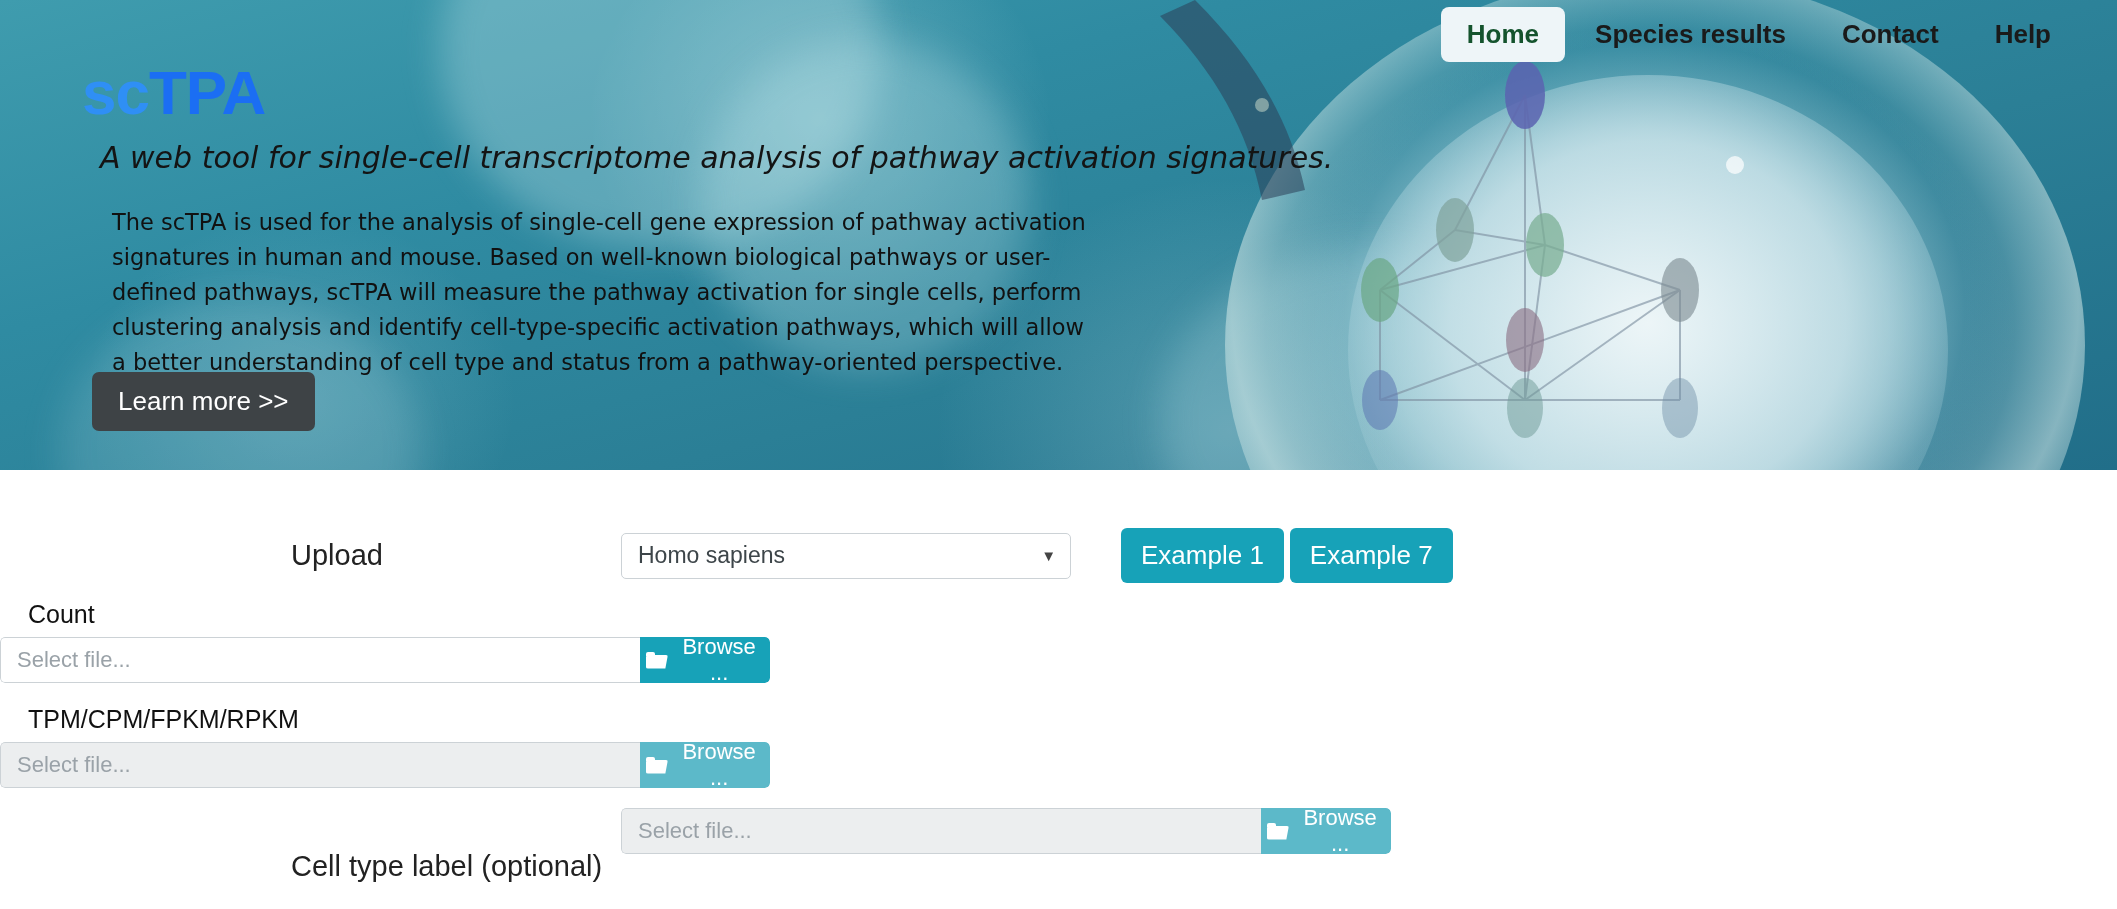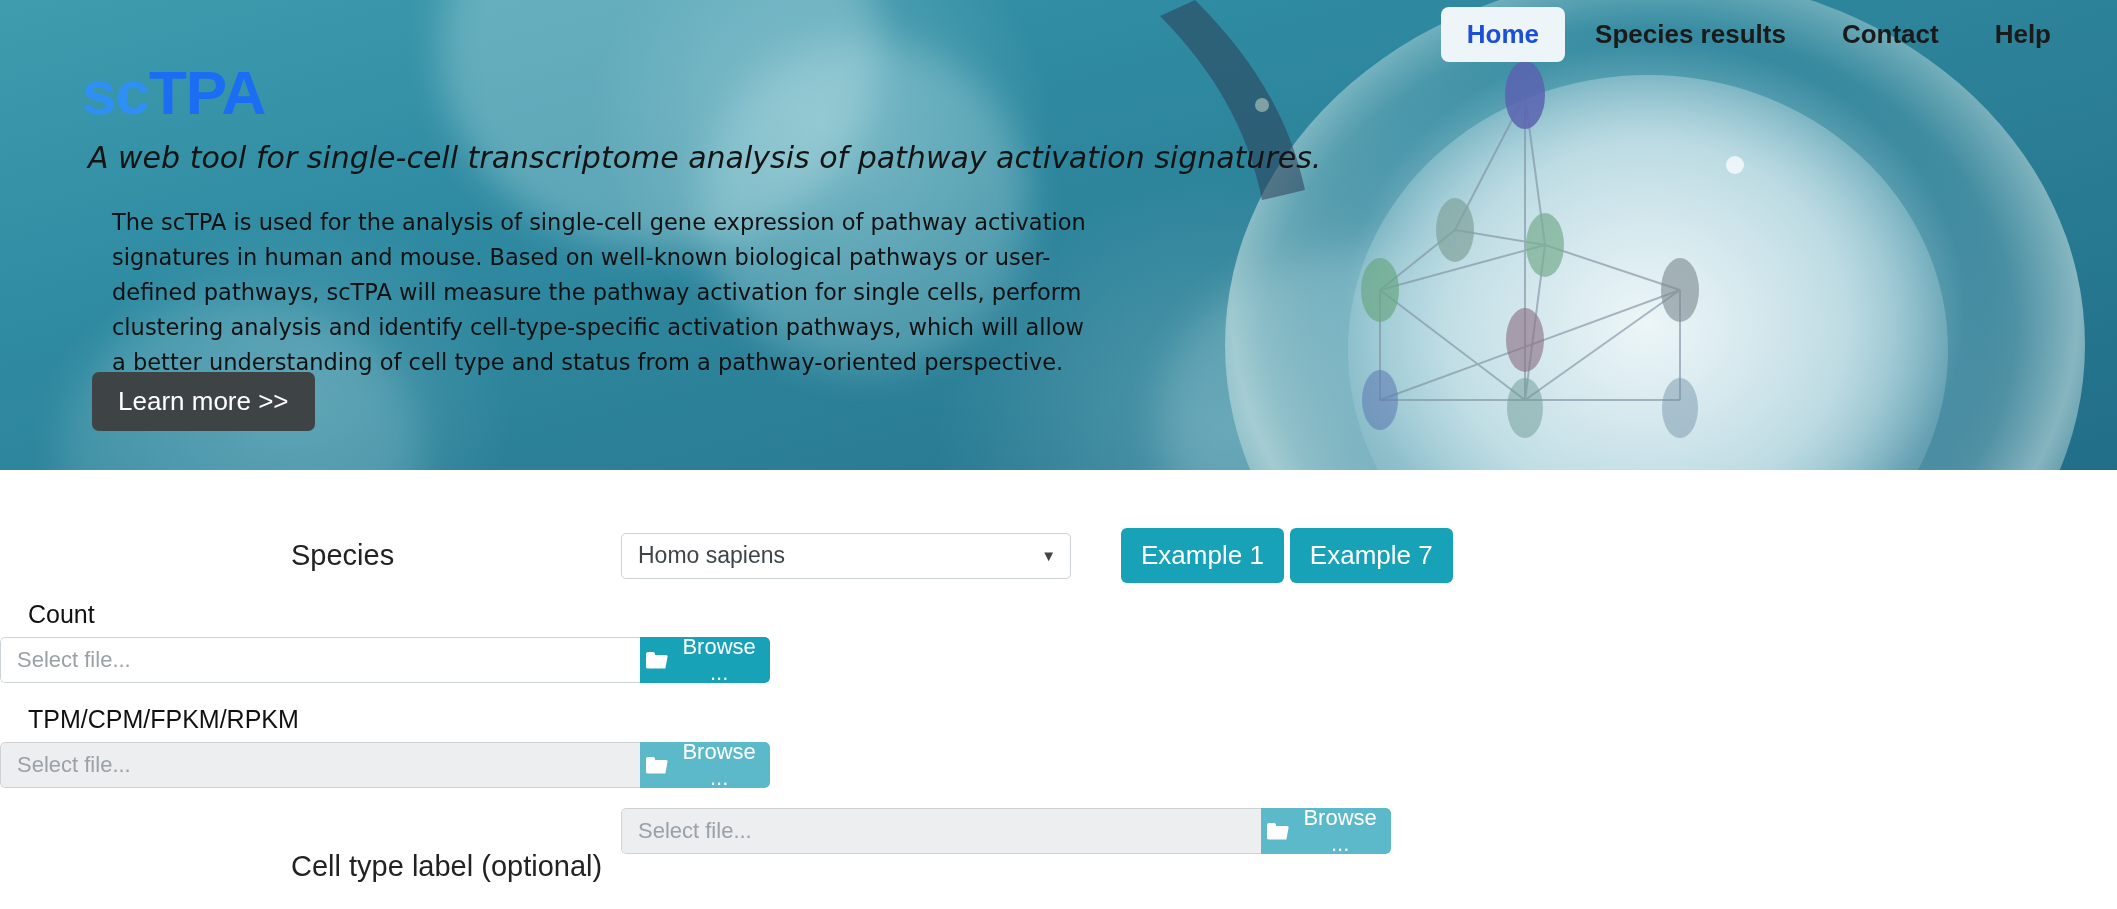--- a/index.html
+++ b/index.html
@@ -24,30 +24,30 @@
   .hero-img-layer { position:absolute; inset:0; pointer-events:none; }
   .nav {
     position:absolute; top:0; right:0; height:68px;
     display:flex; align-items:center; gap:4px; padding-right:40px; z-index:6;
   }
   .nav a {
     display:block; padding:12px 26px; border-radius:8px;
     font-size:26px; font-weight:bold; color:#1a1a1a; text-decoration:none;
     white-space:nowrap;
   }
-  .nav a.active { color:#1d4ed8; background:#eef5f8;text-align:right; }
+  .nav a.active { color:#14532d; background:#eef5f8;text-align:right; }
 
   .brand {
     position:absolute; left:82px; top:62px; z-index:5;
     font-size:62px; font-weight:bold; letter-spacing:-1px;
     color:#1b6ef3; line-height:1;
   }
   .brand .sc { color:#2f8ff5; }
   .tagline {
-    position:absolute; left:88px; top:140px; z-index:5;
+    position:absolute; left:100px; top:140px; z-index:5;
     font-size:30px; font-style:italic; color:#141414;
     font-family:"DejaVu Sans", sans-serif;
   }
   .blurb {
     position:absolute; left:112px; top:205px; width:990px; z-index:5;
     font-size:22.5px; line-height:35px; color:#111;
     font-family:"DejaVu Sans", sans-serif;
   }
   .learn-btn {
     position:absolute; left:92px; top:372px; z-index:5;
@@ -196,21 +196,21 @@
   <div class="blurb">The scTPA is used for the analysis of single-cell gene expression of pathway activation signatures in human and mouse. Based on well-known biological pathways or user-defined pathways, scTPA will measure the pathway activation for single cells, perform clustering analysis and identify cell-type-specific activation pathways, which will allow a better understanding of cell type and status from a pathway-oriented perspective.</div>
 
   <button class="learn-btn">Learn  more  &gt;&gt;</button>
 </div>
 
 <div class="main">
 
   <div class="form-area">
 
     <div class="species-row">
-      <div class="species-label">Species</div>
+      <div class="species-label">Upload</div>
       <div class="select-box">
         <span>Homo sapiens</span>
         <span class="select-caret">▼</span>
       </div>
       <div class="ex-btns">
         <button class="ex-btn">Example 1</button>
         <button class="ex-btn">Example 7</button>
       </div>
     </div>
 

